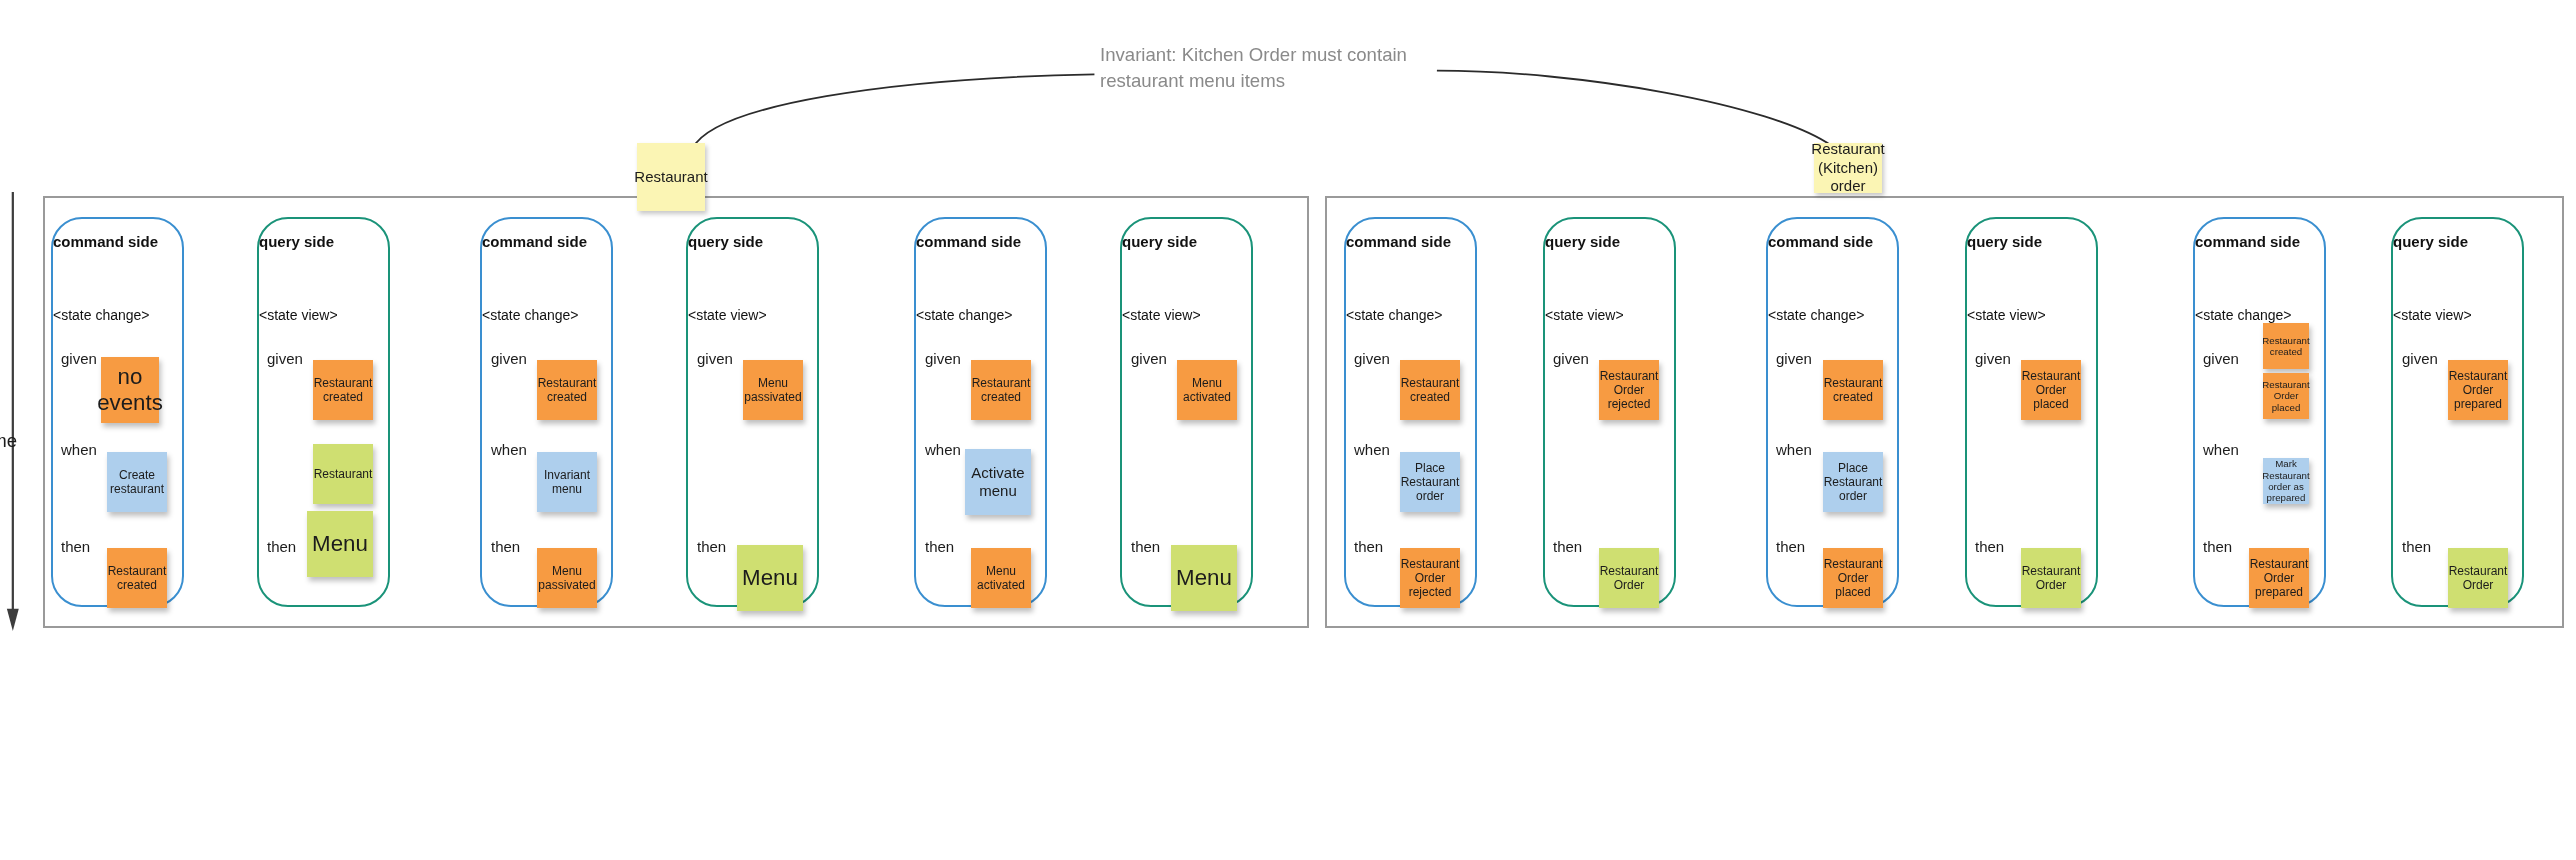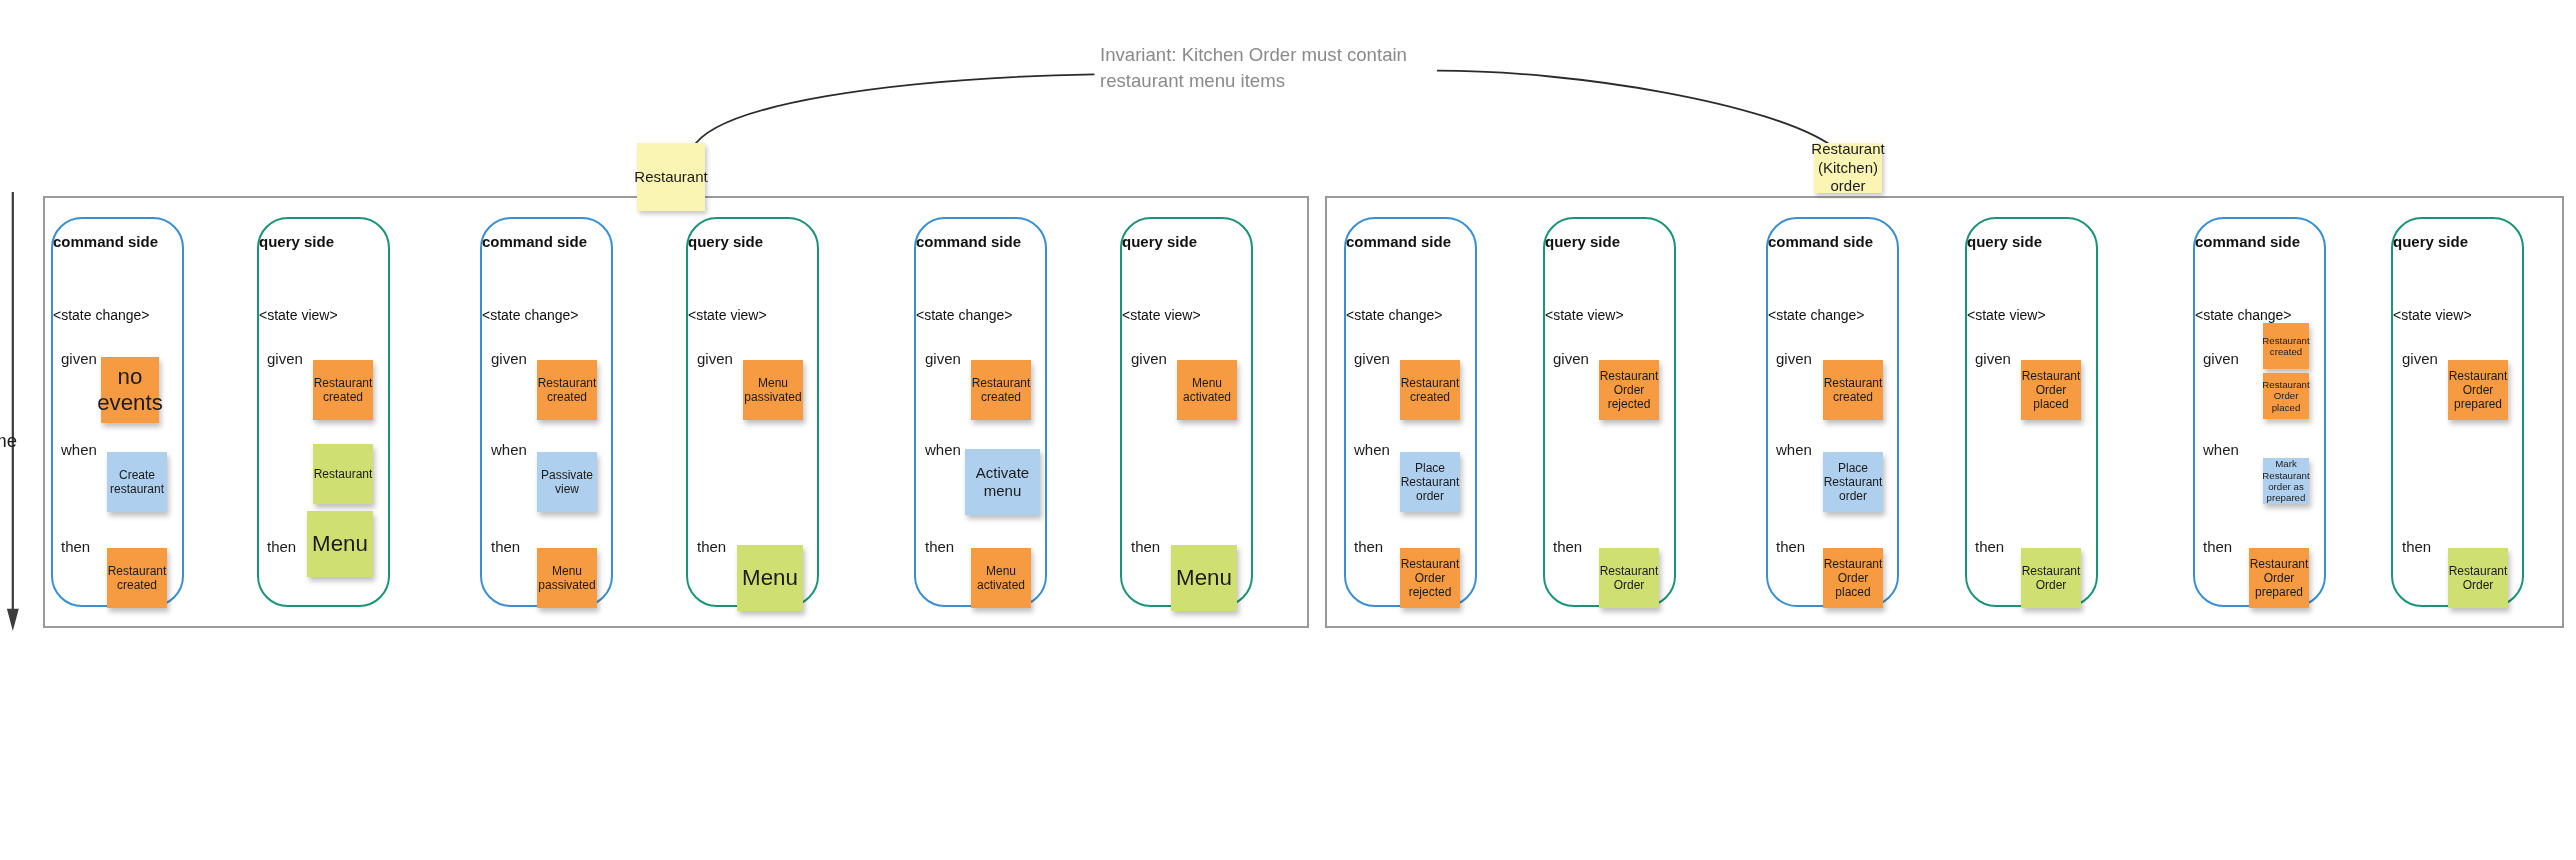--- a/index.html
+++ b/index.html
@@ -127,39 +127,39 @@
     <div class="gwt-label" style="left: 267px; top: 538px;">then</div>
     <div class="note view fs-sm" style="width: 60px; height: 60px; left: 313px; top: 413px;">Restaurant</div>
     <div class="note view fs-lg" style="width: 66px; height: 66px; left: 307px; top: 480px;">Menu</div>
     <div class="scenario-col" style="left: 480px;">
       <div class="col-title">command side</div>
       <div class="col-sub">&lt;state change&gt;</div>
     </div>
     <div class="gwt-label" style="left: 491px; top: 350px;">given</div>
     <div class="note event fs-sm" style="width: 60px; height: 60px; left: 537px; top: 329px;">Restaurant created</div>
     <div class="gwt-label" style="left: 491px; top: 441px;">when</div>
-    <div class="note command fs-sm" style="width: 60px; height: 60px; left: 537px; top: 421px;">Passivate view</div>
+    <div class="note command fs-sm" style="width: 60px; height: 60px; left: 537px; top: 421px;">Invariant menu</div>
     <div class="gwt-label" style="left: 491px; top: 538px;">then</div>
     <div class="note event fs-sm" style="width: 60px; height: 60px; left: 537px; top: 517px;">Menu passivated</div>
     <div class="scenario-col query" style="left: 686px;">
       <div class="col-title">query side</div>
       <div class="col-sub">&lt;state view&gt;</div>
     </div>
     <div class="gwt-label" style="left: 697px; top: 350px;">given</div>
     <div class="note event fs-sm" style="width: 60px; height: 60px; left: 743px; top: 329px;">Menu passivated</div>
     <div class="gwt-label" style="left: 697px; top: 538px;">then</div>
     <div class="note view fs-lg" style="width: 66px; height: 66px; left: 737px; top: 514px;">Menu</div>
     <div class="scenario-col" style="left: 914px;">
       <div class="col-title">command side</div>
       <div class="col-sub">&lt;state change&gt;</div>
     </div>
     <div class="gwt-label" style="left: 925px; top: 350px;">given</div>
     <div class="note event fs-sm" style="width: 60px; height: 60px; left: 971px; top: 329px;">Restaurant created</div>
     <div class="gwt-label" style="left: 925px; top: 441px;">when</div>
-    <div class="note command fs-md" style="width: 75px; height: 66px; left: 965px; top: 418px;">Activate menu</div>
+    <div class="note command fs-md" style="width: 66px; height: 66px; left: 965px; top: 418px;">Activate menu</div>
     <div class="gwt-label" style="left: 925px; top: 538px;">then</div>
     <div class="note event fs-sm" style="width: 60px; height: 60px; left: 971px; top: 517px;">Menu activated</div>
     <div class="scenario-col query" style="left: 1120px;">
       <div class="col-title">query side</div>
       <div class="col-sub">&lt;state view&gt;</div>
     </div>
     <div class="gwt-label" style="left: 1131px; top: 350px;">given</div>
     <div class="note event fs-sm" style="width: 60px; height: 60px; left: 1177px; top: 329px;">Menu activated</div>
     <div class="gwt-label" style="left: 1131px; top: 538px;">then</div>
     <div class="note view fs-lg" style="width: 66px; height: 66px; left: 1171px; top: 514px;">Menu</div>

